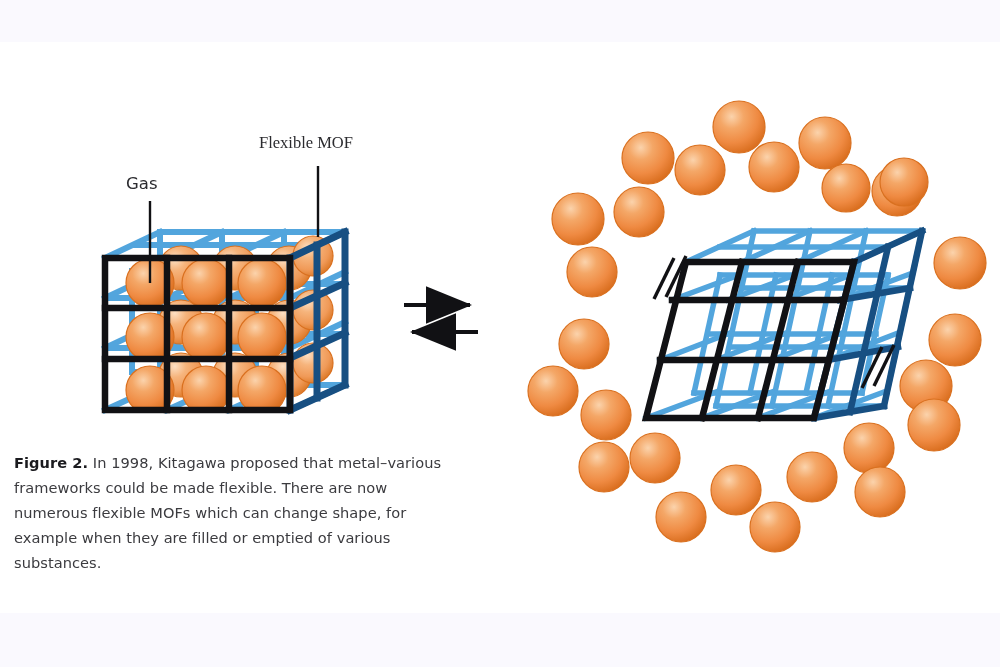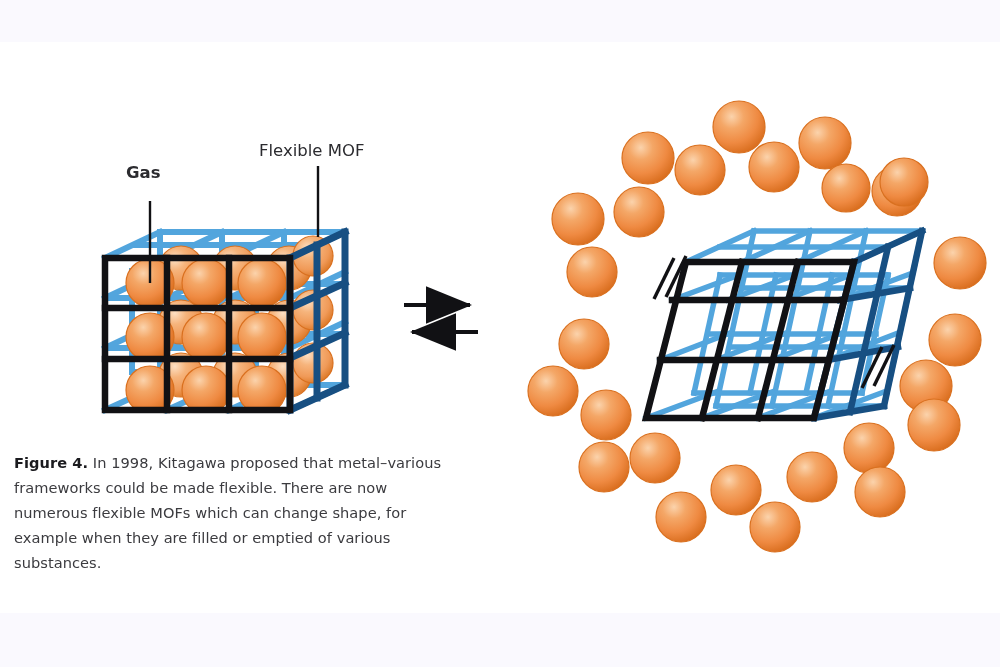--- a/index.html
+++ b/index.html
@@ -19,22 +19,22 @@
     position:absolute;left:14px;top:450px;width:450px;
     font-size:14.6px;line-height:25px;color:#3b3b3f;
     font-family:"DejaVu Sans", sans-serif;
     letter-spacing:0.05px;
   }
   #caption b{color:#1b1b1f;font-weight:700;}
   .lbl{
     position:absolute;font-size:16.5px;color:#2b2b2f;
     font-family:"DejaVu Sans", sans-serif;white-space:nowrap;
   }
-  #label-gas{left:126px;top:163px;font-weight:bold;}
-  #label-mof{left:259px;top:141px;}
+  #label-gas{left:126px;top:174px;}
+  #label-mof{left:259px;top:133px;font-family:Liberation Serif, serif;}
 </style>
 </head>
 <body>
 
 <div id="figure-root">
 
   <div class="band" id="band-top"></div>
   <div class="band" id="band-bottom"></div>
 
   <svg id="canvas" viewBox="0 0 1000 667">
@@ -264,16 +264,16 @@
           <circle cx="681" cy="517" r="25" fill="url(#sphereGrad)" stroke="#d9701f" stroke-width="1.2"></circle>
           <circle cx="775" cy="527" r="25" fill="url(#sphereGrad)" stroke="#d9701f" stroke-width="1.2"></circle>
         </g>
     </g>
   </svg>
 
   <div class="lbl" id="label-gas">Gas</div>
   <div class="lbl" id="label-mof">Flexible MOF</div>
 
   <div id="caption">
-    <b>Figure 4.</b><span> In 1998, Kitagawa proposed that metal–various frameworks could be made flexible. There are now numerous flexible MOFs which can change shape, for example when they are filled or emptied of various substances.</span>
+    <b>Figure 2.</b><span> In 1998, Kitagawa proposed that metal–various frameworks could be made flexible. There are now numerous flexible MOFs which can change shape, for example when they are filled or emptied of various substances.</span>
   </div>
 
 </div>
 
 </body></html>

